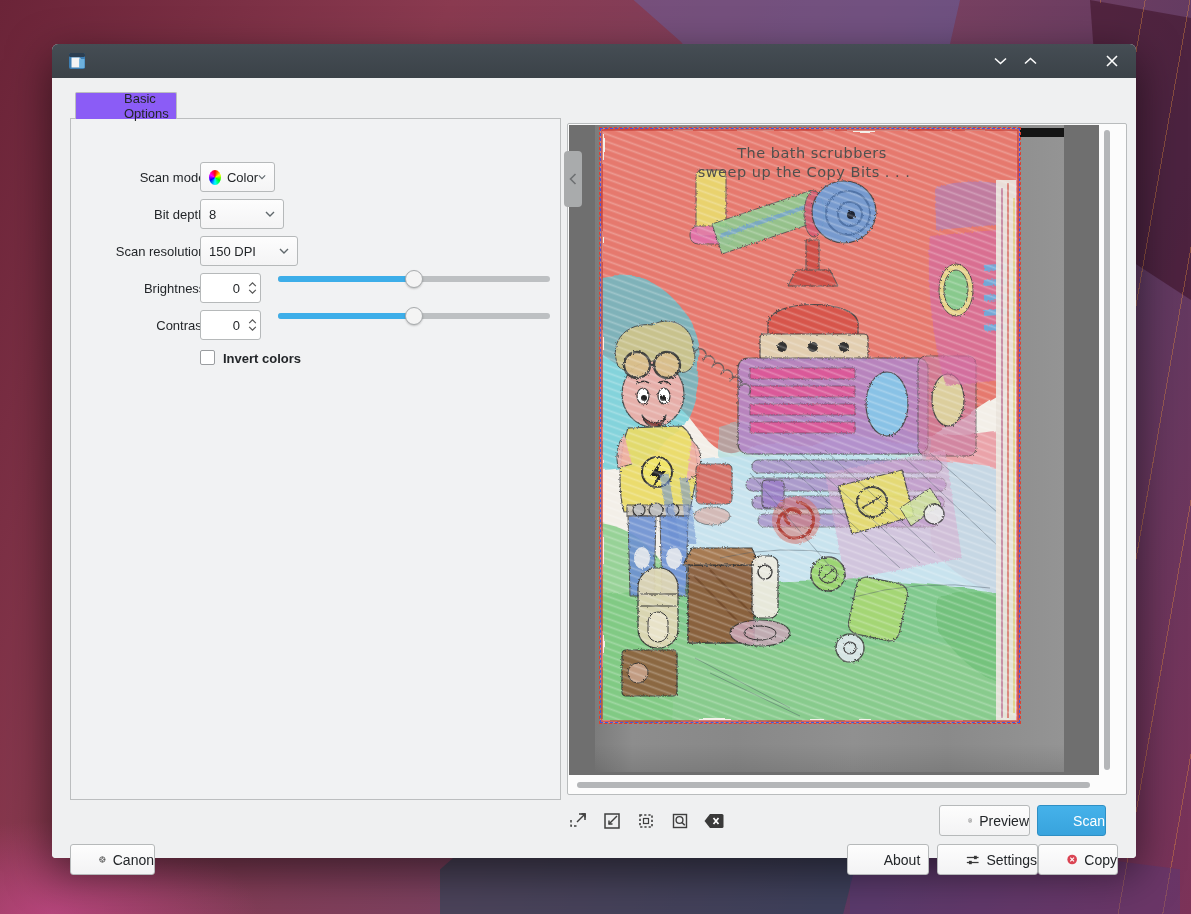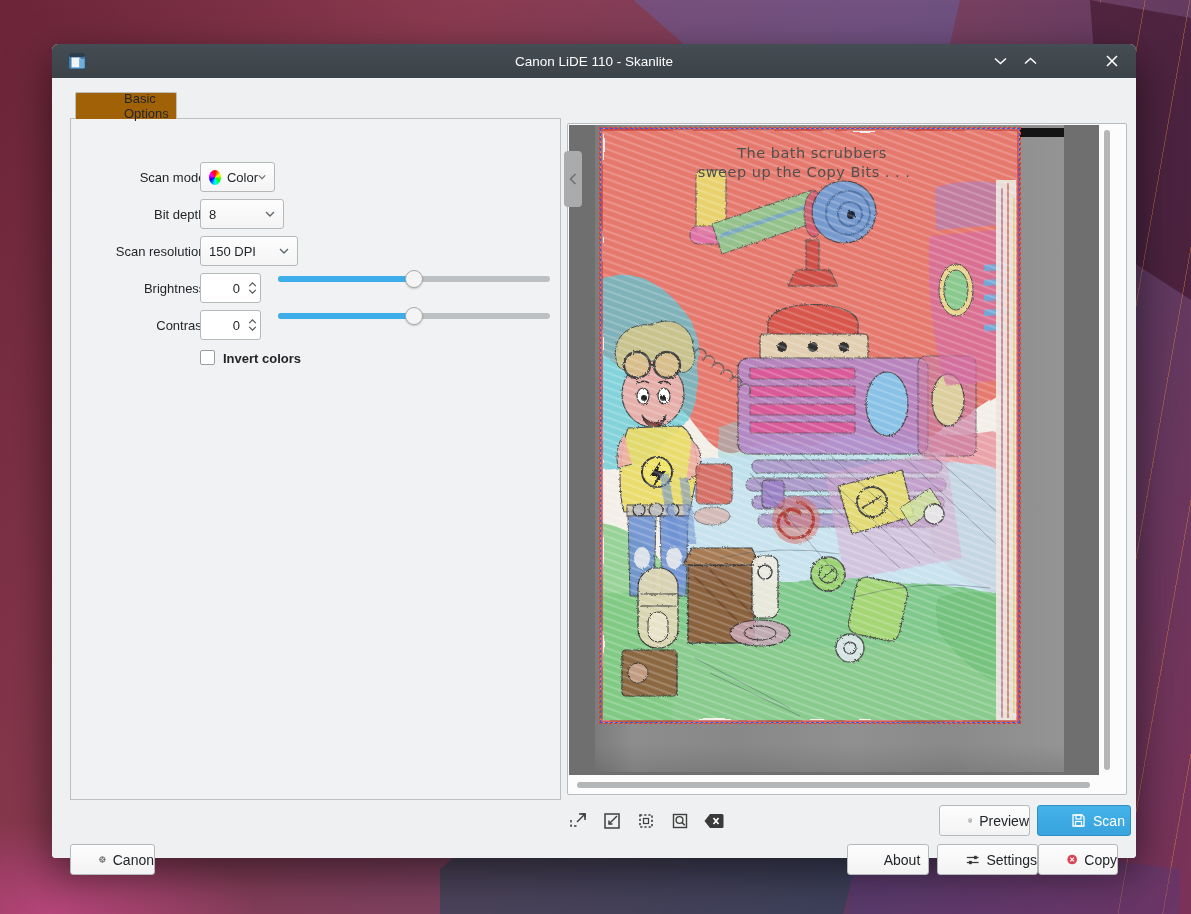--- a/index.html
+++ b/index.html
@@ -26,21 +26,21 @@
   .titlebar .win-icon { position:absolute; left:16px; top:8px; width:18px; height:18px; }
   .titlebar .title {
     width:100%; text-align:center; color:#fcfcfc; font-size:13.5px;
   }
   .tb-btn { position:absolute; top:3px; width:28px; height:28px; display:flex; align-items:center; justify-content:center; cursor:pointer; }
   .body-area { position:absolute; left:0; top:34px; width:100%; height:780px; background:#eff0f1; border-radius:0 0 4px 4px; }
 
   
   .tab { position:absolute; top:14px; height:27px; font-size:13px; color:#232629;
          display:flex; align-items:center; justify-content:center; cursor:pointer; }
-  .tab.active { background:#a16207; border:1px solid #bcbebf; border-bottom:none; z-index:3;
+  .tab.active { background:#8b5cf6; border:1px solid #bcbebf; border-bottom:none; z-index:3;
                 border-radius:2px 2px 0 0;padding-left:48px; }
   .tab.inactive { background:#dcddde; border:1px solid #bcbebf; border-radius:2px 2px 0 0; top:15px; height:26px; }
   .options-frame { position:absolute; left:18px; top:40px; width:491px; height:682px;
                    background:#f1f2f3; border:1px solid #bcbebf; z-index:2; }
 
   .field-label { position:absolute; width:125px; text-align:right; font-size:13px; color:#232629; }
   .dropdown {
     position:absolute; height:30px; background:linear-gradient(180deg,#fdfdfd,#f4f4f5);
     border:1px solid #b6b9ba; border-radius:3px; display:flex; align-items:center;
     font-size:13px; color:#232629; cursor:pointer; padding:0 8px;
@@ -103,21 +103,20 @@
 <div class="window">
 
   <div class="titlebar">
     <svg class="win-icon" viewBox="0 0 18 18">
       <rect x="1" y="1" width="16" height="16" rx="2" fill="#3d7fb4"></rect>
       <rect x="1" y="1" width="16" height="4" rx="1.5" fill="#2c3e50"></rect>
       <rect x="3.5" y="5.5" width="8" height="10" fill="#f4f4f4"></rect>
       <polygon points="11.5,5.5 13.5,7.5 11.5,7.5" fill="#cfd8dc"></polygon>
       <rect x="11" y="7" width="5.5" height="9" fill="#76b9e3" opacity=".85"></rect>
     </svg>
-    <div class="title">Canon LiDE 110 - Skanlite</div>
     <div class="tb-btn" style="left:934px">
       <svg width="13" height="8" viewBox="0 0 13 8">
           <polyline points="1,1.5 6.5,6.5 12,1.5" fill="none" stroke="#fcfcfc" stroke-width="1.6"></polyline>
         </svg>
     </div>
     <div class="tb-btn" style="left:964px">
       <svg width="13" height="8" viewBox="0 0 13 8">
           <polyline points="1,6.5 6.5,1.5 12,6.5" fill="none" stroke="#fcfcfc" stroke-width="1.6"></polyline>
         </svg>
     </div>
@@ -420,21 +419,21 @@
       </svg>
     </div>
 
     <div class="btn" style="left:887px;top:727px;width:91px">
       <svg width="15" height="15" viewBox="0 0 15 15">
         <rect x="3" y="1.5" width="9" height="12" rx="1" fill="none" stroke="#3f3f3f" stroke-width="1.3"></rect>
         <path d="M9,5 v4 h-3.5 M7,7.5 L5.5,9 L7,10.5" fill="none" stroke="#3f3f3f" stroke-width="1.2"></path>
       </svg>
       <span>Preview</span>
     </div>
-    <div class="btn primary" style="left:985px;top:727px;width:94px">
+    <div class="btn primary" style="left:985px;top:727px;width:69px">
       <svg width="15" height="15" viewBox="0 0 15 15">
         <path d="M2,2 H11 L13,4 V13 H2 Z" fill="none" stroke="#fff" stroke-width="1.3"></path>
         <rect x="5" y="2" width="5" height="4" fill="none" stroke="#fff" stroke-width="1.2"></rect>
         <rect x="4.5" y="8.5" width="6" height="4.5" fill="none" stroke="#fff" stroke-width="1.2"></rect>
       </svg>
       <span>Scan</span>
     </div>
 
     <div class="btn" style="left:18px;top:766px;width:85px">
       <svg width="15" height="15" viewBox="0 0 15 15">

